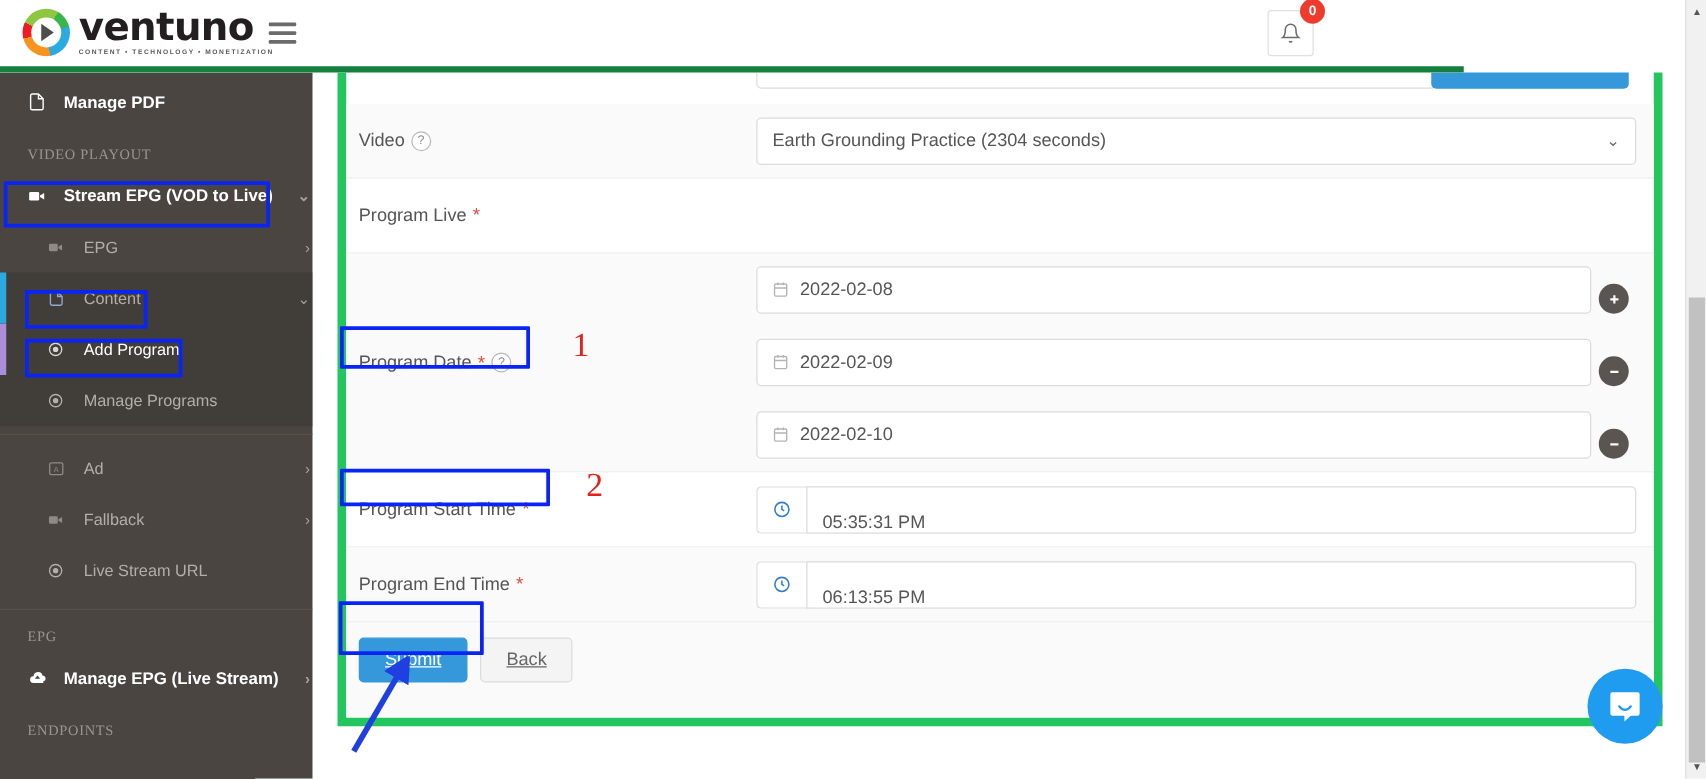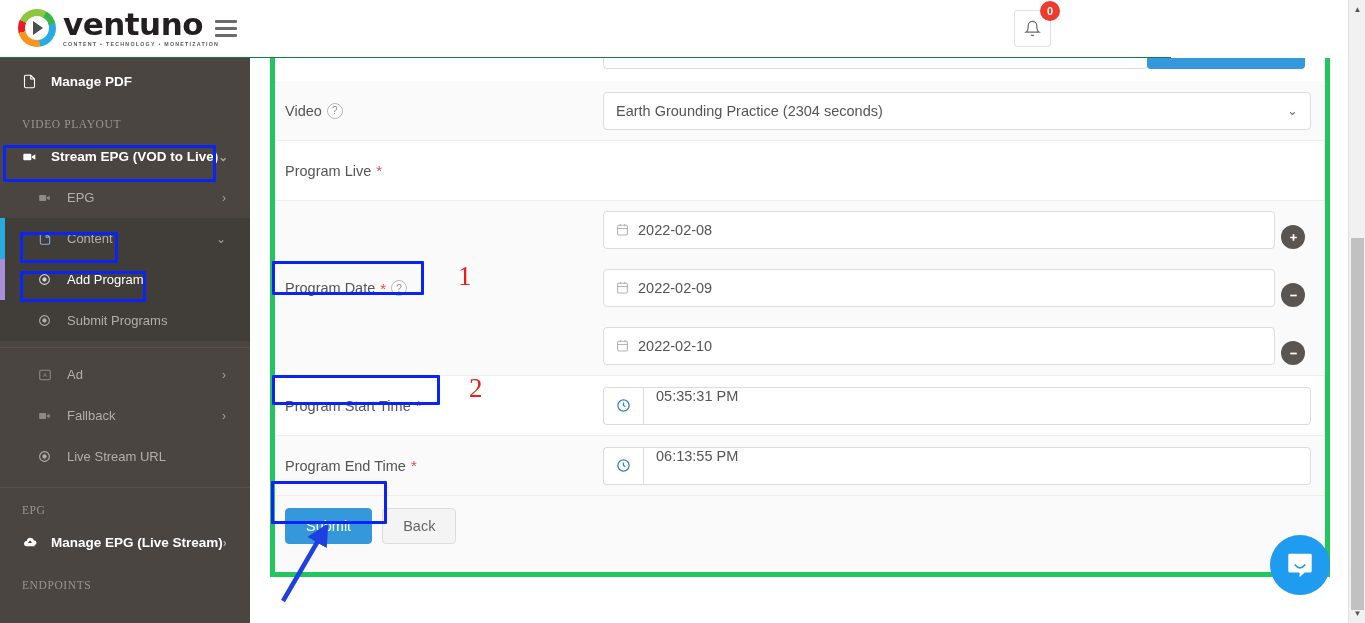--- a/index.html
+++ b/index.html
@@ -9,21 +9,21 @@
     overflow: hidden;
     font-family: "Liberation Sans", sans-serif;
     background: #ffffff;
     color: #333;
   }
   .app { position: relative; width: 1365px; height: 623px; overflow: hidden; }
 
   
   .topbar {
     position: absolute; left: 0; top: 0; width: 1171px; height: 58px;
-    background: #ffffff; border-bottom: 1px solid #15803d;
+    background: #ffffff; border-bottom: 5px solid #15803d;
     display: flex; align-items: center; z-index: 30;
   }
   .brand { display: flex; align-items: center; width: 195px; padding-left: 18px; }
   .logo-mark {
     position: relative; width: 38px; height: 38px; border-radius: 50%;
     background:
       conic-gradient(from 200deg,
         #f7941e 0deg 55deg,
         #ed1c24 55deg 95deg,
         #8dc63f 95deg 190deg,
@@ -77,21 +77,21 @@
     display: flex; align-items: center; justify-content: center;
   }
 
   
   .sidebar {
     position: absolute; left: 0; top: 58px; width: 250px; height: 565px;
     background: #4a4541; overflow: hidden; z-index: 25;
   }
   .nav-item {
     position: relative; display: flex; align-items: center;
-    height: 41px; padding-left: 22px; padding-right: 24px;
+    height: 41px; padding-left: 22px; padding-right: 2px;
     color: #c9c5c2; font-size: 13.5px; cursor: pointer;
   }
   .nav-item.top-level { font-weight: 700; color: #ffffff; }
   .nav-item .ico {
     width: 19px; flex: none; display: inline-flex; align-items: center;
     justify-content: flex-start; color: #ffffff; margin-right: 10px;
   }
   .nav-item.sub .ico { color: #8f8a86; }
   .nav-item .lbl { white-space: nowrap; }
   .nav-item .chev { margin-left: auto; color: #a7a29e; font-size: 12px; line-height: 1; }
@@ -106,21 +106,21 @@
   }
   .nav-divider { height: 1px; background: #565049; margin: 6px 0; }
 
   
   .main {
     position: absolute; left: 250px; top: 58px;
     width: 1098px; height: 565px; background: #ffffff; overflow: hidden;
   }
   .card {
     position: absolute; left: 20px; top: -12px; width: 1060px;
-    background: #fff; border: 5px solid #22c55e;
+    background: #fff; border: 7px solid #22c55e;
   }
   .frow {
     display: flex; align-items: center; min-height: 60px;
     border-bottom: 1px solid #eeeeee;
   }
   .frow.alt { background: #fafafa; }
   .frow.white { background: #ffffff; }
   .flabel {
     width: 328px; flex: none; padding-left: 10px;
     font-size: 14.5px; color: #555; font-weight: 400;
@@ -148,40 +148,40 @@
   .input-group { flex: 1; display: flex; align-items: stretch; }
   .ig-prepend {
     width: 40px; border: 1px solid #dcdcdc; border-right: none;
     border-radius: 4px 0 0 4px; background: #fff;
     display: flex; align-items: center; justify-content: center;
     color: #2f7fd1; cursor: pointer;
   }
   .ig-input {
     flex: 1; height: 38px; border: 1px solid #dcdcdc; border-radius: 0 4px 4px 0;
     background: #fff; font-size: 14.5px; color: #555;
-    padding: 0 12px; display: flex; align-items: flex-start;
+    padding: 0 12px; display: flex; align-items: flex-end;
   }
 
   .circ-btn {
     width: 24px; height: 24px; border-radius: 50%; background: #5a5550;
     display: flex; align-items: center; justify-content: center;
     color: #fff; flex: none; cursor: pointer;
   }
 
   .date-stack { flex: 1; display: flex; flex-direction: column; }
   .date-line { display: flex; align-items: flex-end; gap: 0; padding: 10px 0; }
 
   .footer-row {
     display: flex; align-items: center; gap: 0;
     background: #fafafa; padding: 12px 10px 28px 10px;
   }
   .btn {
     height: 36px; padding: 0 20px; border-radius: 4px; font-size: 14.5px;
     display: inline-flex; align-items: center; justify-content: center;
-    cursor: pointer; font-family: "Liberation Sans", sans-serif;
+    cursor: pointer; font-family: "Liberation Sans", sans-serif; text-decoration: underline;
   }
   .btn-primary { background: #3498db; border: 1px solid #3498db; color: #fff; }
   .btn-default { background: #f4f4f4; border: 1px solid #dcdcdc; color: #666; margin-left: 10px; }
 
   .top-blue-btn {
     position: absolute; right: 20px; top: -18px; width: 158px; height: 36px;
     background: #3498db; border-radius: 4px;
   }
   .top-partial-input {
     position: absolute; left: 328px; top: -18px; width: 545px; height: 36px;
@@ -322,21 +322,21 @@
       <span class="lbl" style="color:#ffffff;">Add Program</span>
     </div>
 
     <div class="nav-item sub active-bg">
       <span class="ico">
         <svg viewBox="0 0 24 24" width="13" height="13" fill="none" stroke="#b3aeab" stroke-width="2">
           <circle cx="12" cy="12" r="9"></circle>
             <circle cx="12" cy="12" r="3" fill="#b3aeab"></circle>
         </svg>
       </span>
-      <span class="lbl">Submit Programs</span>
+      <span class="lbl">Manage Programs</span>
     </div>
 
     <div class="nav-divider"></div>
 
     <div class="nav-item sub">
       <span class="ico">
         <svg viewBox="0 0 24 24" width="14" height="14" fill="none" stroke="#8f8a86" stroke-width="1.8">
           <rect x="3" y="4" width="18" height="16" rx="2"></rect>
           <text x="12" y="16" font-size="10" fill="#8f8a86" stroke="none" text-anchor="middle">A</text>
         </svg>

